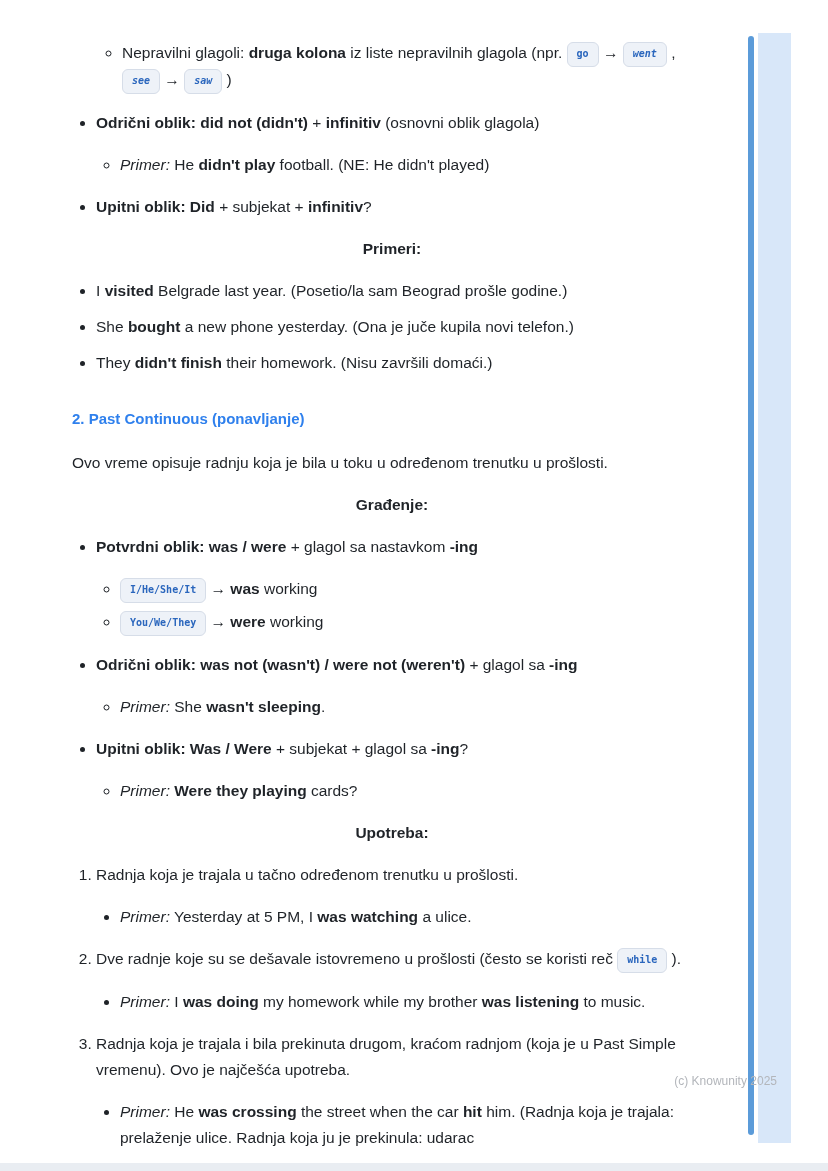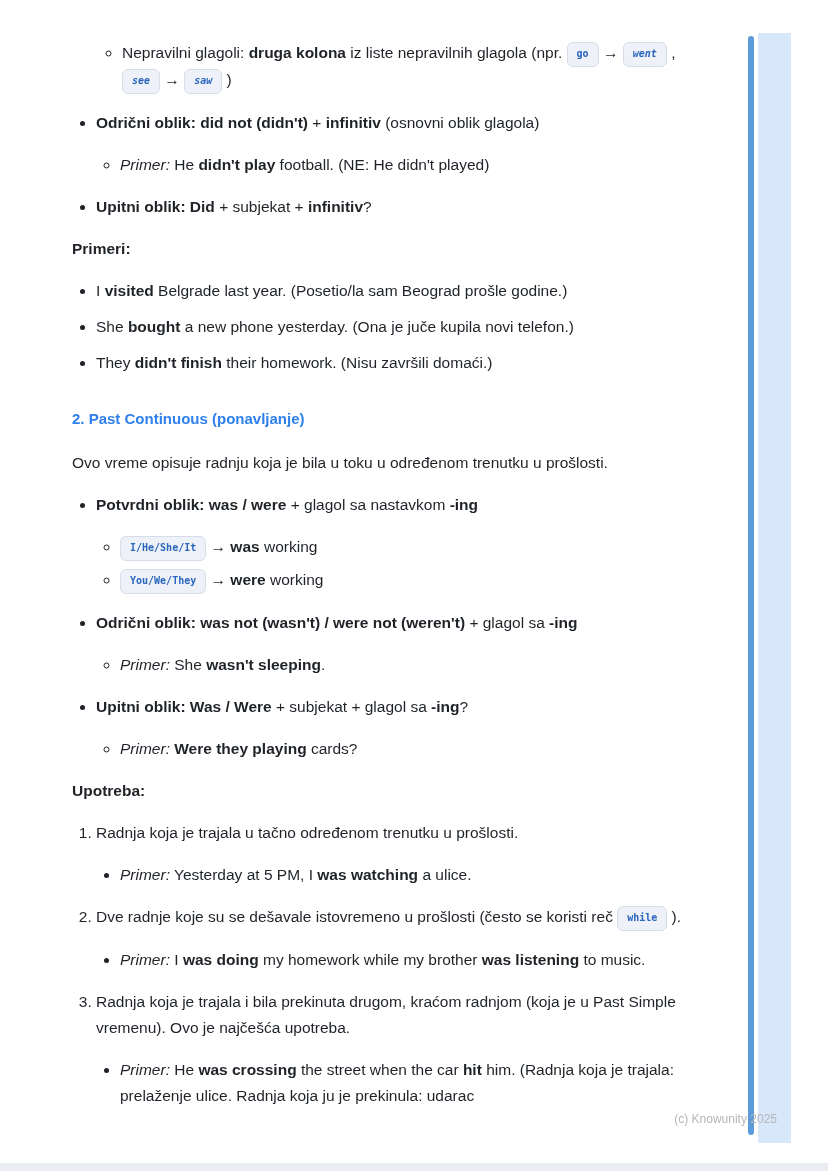--- a/index.html
+++ b/index.html
@@ -35,41 +35,41 @@
     font-size:10px;font-weight:700;color:var(--chip-text);
     background:var(--chip-bg);border:1px solid var(--chip-border);
     border-radius:6px;padding:1px 9px 2px;line-height:20px;
     vertical-align:1px;
   }
   h2{
     color:var(--heading-color);
     font-size:15px;line-height:30px;font-weight:700;
     margin:28px 0 16px;
   }
-  p{margin:16px 0;}
+  p{margin:16px 0;text-align:center;}
   p.justify{text-align:justify;}
   ul.lst,ol.lst{margin:16px 0;padding-left:24px;}
   ul.disc{list-style:disc;}
   ul.circle{list-style:circle;}
   ul.lst.indent{padding-left:50px;}
   ol.lst{list-style:decimal;}
   li{margin:10px 0;}
   li > ul{margin:2px 0 0;padding-left:26px;}
   li > ul > li{margin:6px 0;}
   .li-text{display:block;}
   .scroll-thumb{
     position:absolute;left:748px;top:36px;width:6px;height:1099px;
     background:var(--thumb);border-radius:3px;z-index:2;
   }
   .scroll-track{
     position:absolute;left:758px;top:33px;width:33px;height:1110px;
     background:var(--track);z-index:1;
   }
   .watermark{
-    position:absolute;right:51px;top:1112px;
+    position:absolute;right:51px;top:1074px;
     font-size:12px;line-height:14px;color:var(--watermark);z-index:3;
     white-space:nowrap;
   }
   .bottom-strip{
     position:absolute;left:0;right:0;bottom:0;height:8px;
     background:var(--edge);z-index:1;
   }
 </style>
 </head>
 <body>
@@ -101,20 +101,21 @@
         </li>
         <li>
           <div class="li-text"><span>She </span><span class="b">bought</span><span> a new phone yesterday. (Ona je juče kupila novi telefon.)</span></div>
         </li>
         <li>
           <div class="li-text"><span>They </span><span class="b">didn't finish</span><span> their homework. (Nisu završili domaći.)</span></div>
         </li>
       </ul>
       <h2>2. Past Continuous (ponavljanje)</h2>
       <p class="justify"><span>Ovo vreme opisuje radnju koja je bila u toku u određenom trenutku u prošlosti.</span></p>
+      <p><span class="b">Građenje:</span></p>
       <ul class="lst disc">
         <li>
           <div class="li-text"><span class="b">Potvrdni oblik: was / were</span><span> + glagol sa nastavkom </span><span class="b">-ing</span></div>
           <ul class="lst circle">
             <li>
               <div class="li-text"><code class="chip">I/He/She/It</code><span> → </span><span class="b">was</span><span> working</span></div>
             </li>
             <li>
               <div class="li-text"><code class="chip">You/We/They</code><span> → </span><span class="b">were</span><span> working</span></div>
             </li>

